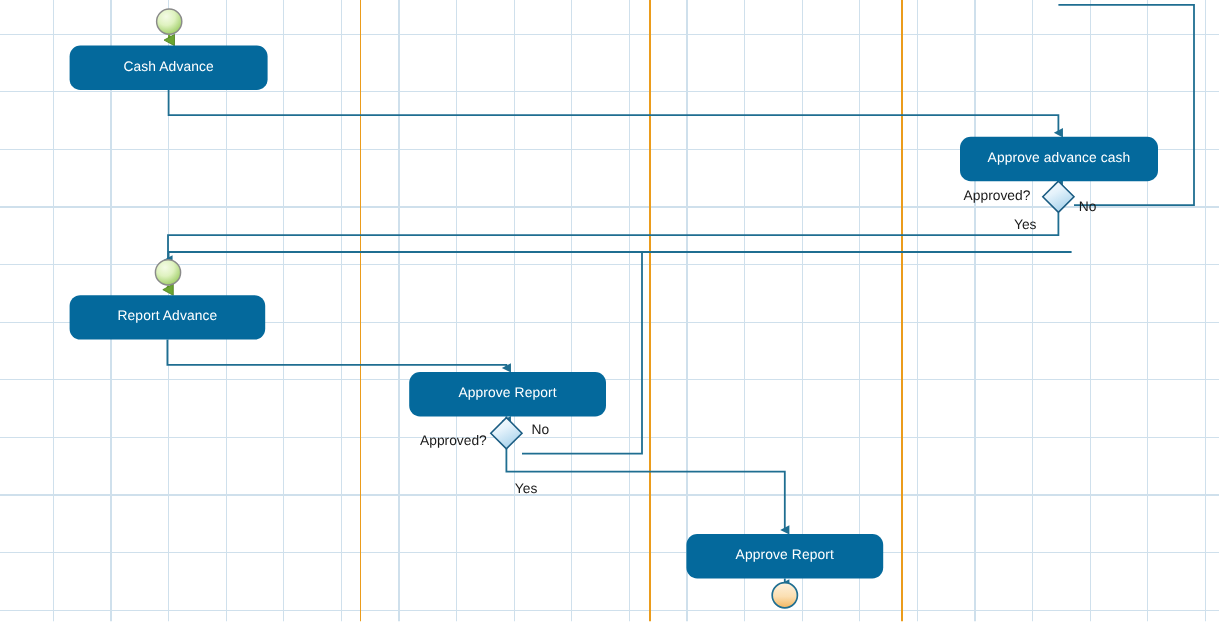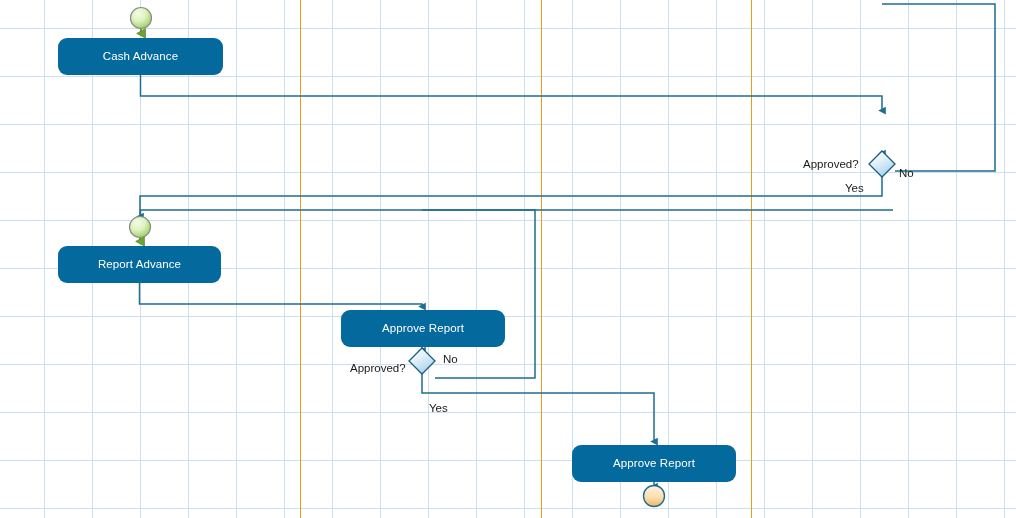--- a/index.html
+++ b/index.html
@@ -155,20 +155,23 @@
       <circle cx="654" cy="496" r="10.5" fill="url(#endGrad)" stroke="#1f6e91" stroke-width="1.4"></circle>
       <path d="M882,151 L895,164 L882,177 L869,164 Z" fill="url(#diaGrad)" stroke="#1b5c82" stroke-width="1.3"></path>
       <path d="M422,348 L435,361 L422,374 L409,361 Z" fill="url(#diaGrad)" stroke="#1b5c82" stroke-width="1.3"></path>
     </g>
   </svg>
 
   <div class="task-node" style="left:58px; top:38px; width:165px; height:37px;">
     <span>Cash Advance</span>
   </div>
 
+  <div class="task-node" style="left:800px; top:114px; width:165px; height:37px;">
+    <span>Approve advance cash</span>
+  </div>
 
   <div class="task-node" style="left:58px; top:246px; width:163px; height:37px;">
     <span>Report Advance</span>
   </div>
 
   <div class="task-node" style="left:341px; top:310px; width:164px; height:37px;">
     <span>Approve Report</span>
   </div>
 
   <div class="task-node" style="left:572px; top:445px; width:164px; height:37px;">

